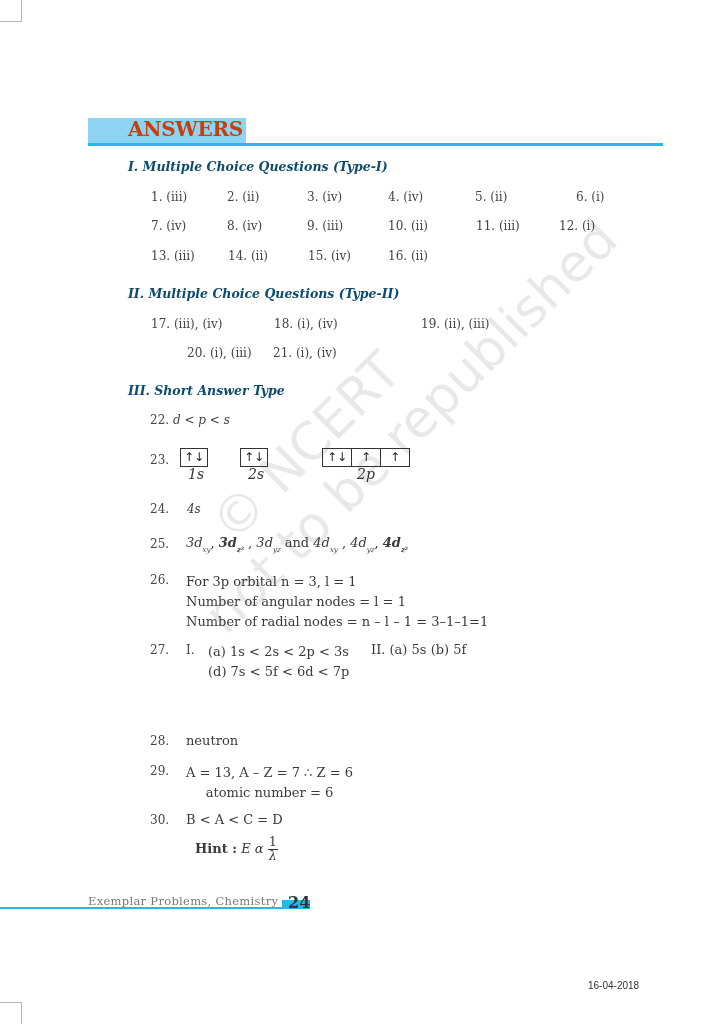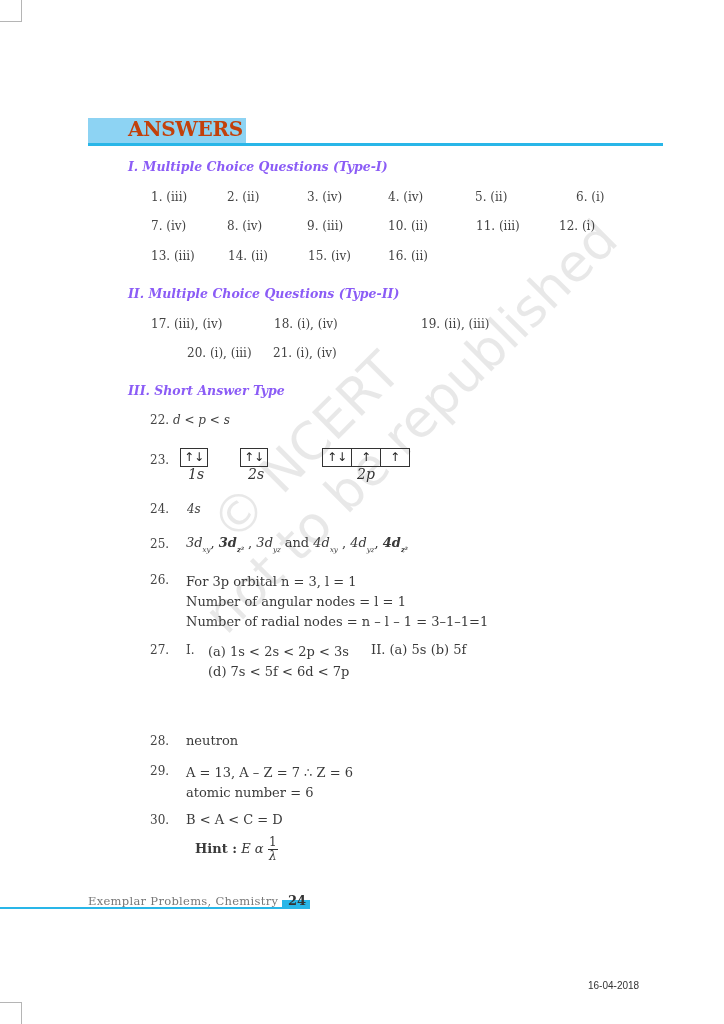--- a/index.html
+++ b/index.html
@@ -10,37 +10,37 @@
     font-size:12.5px;
   }
   .abs { position:absolute; }
   .crop-tl { left:0; top:0; width:21px; height:21px; border-right:1.5px solid #b5b5b5; border-bottom:1.5px solid #b5b5b5; }
   .crop-bl { left:0; top:1002px; width:21px; height:22px; border-right:1.5px solid #b5b5b5; border-top:1.5px solid #b5b5b5; }
 
   .title-band { left:88px; top:118px; width:158px; height:25px; background:#8dd3f3; }
   .title-text { left:128px; top:117px; font-family:"DejaVu Serif", serif; font-weight:bold; font-size:20px; color:#c2410c; letter-spacing:-0.3px; }
   .title-rule { left:88px; top:143px; width:575px; height:3px; background:#29b6e8; }
 
-  .sec-head { font-family:"DejaVu Serif", serif; font-style:italic; font-weight:bold; color:#8b5cf6; font-size:12.5px; }
+  .sec-head { font-family:"DejaVu Serif", serif; font-style:italic; font-weight:bold; color:#0c4a6e; font-size:12.5px; }
 
   .mcq { font-size:12px; color:#444; }
   .it { font-style:italic; }
   .row { white-space:nowrap; }
   .sub { font-size:7px; font-style:italic; vertical-align:-5px; }
   .b { font-weight:bold; }
 
   .orb { position:absolute; height:17px; border:1px solid #333; display:flex; }
   .orb .cell { width:26px; height:17px; border-right:1px solid #333; text-align:center; font-size:12px; line-height:17px; font-family:"DejaVu Sans", sans-serif; color:#222; }
   .orb .cell:last-child { border-right:none; }
   .orb-label { position:absolute; font-style:italic; font-size:14px; color:#333; }
 
   .footer-rule { left:0; top:907px; width:310px; height:2px; background:#29b6e8; }
   .footer-text { left:88px; top:894px; font-size:11.5px; color:#777; letter-spacing:0.3px; }
   .page-badge { left:282px; top:900px; width:28px; height:9px; background:#29b6e8; }
-  .page-num { left:288px; top:893px; font-size:13px; font-weight:bold; color:#333; }
+  .page-num { left:288px; top:893px; font-size:16px; font-weight:bold; color:#333; }
   .date { left:588px; top:980px; font-family:"Liberation Sans", sans-serif; font-size:10px; color:#333; }
 
   .watermark { left:150px; top:560px; transform:rotate(-45deg); transform-origin:left top; font-family:"DejaVu Sans", sans-serif; color:rgba(0,0,0,0.09); font-size:52px; line-height:60px; white-space:nowrap; }
   .frac { display:inline-flex; flex-direction:column; align-items:center; vertical-align:middle; font-size:12px; line-height:13px; }
   .frac .bar { width:10px; border-top:1px solid #333; }
 </style>
 </head>
 <body>
 
 <div class="abs crop-tl"></div>
@@ -142,21 +142,21 @@
 <div class="abs row" style="left:208px; top:642px; font-size:13px; line-height:20px;">
   <div>(a)  1s &lt; 2s &lt; 2p &lt; 3s</div>
   <div>(d) 7s &lt; 5f &lt; 6d &lt; 7p</div>
 </div>
 <div class="abs row" style="left:371px; top:642px; font-size:13px;">II.  (a) 5s   (b) 5f</div>
 
 <div class="abs mcq" style="left:150px; top:734px;">28.</div>
 <div class="abs" style="left:186px; top:733px; font-size:13px;">neutron</div>
 
 <div class="abs mcq" style="left:150px; top:764px;">29.</div>
-<div class="abs row" style="left:186px; top:763px; font-size:13px; line-height:20px;">
+<div class="abs row" style="left:186px; top:763px; font-size:13px; line-height:20px;text-align:center;">
   <div>A = 13,  A – Z = 7  ∴ Z = 6</div>
   <div>atomic number = 6</div>
 </div>
 
 <div class="abs mcq" style="left:150px; top:813px;">30.</div>
 <div class="abs" style="left:186px; top:812px; font-size:13px;">B &lt; A &lt; C = D</div>
 <div class="abs row" style="left:195px; top:836px; font-size:13px;">
   <span class="b">Hint :</span>
   <span class="it">E  α</span>
   <span class="frac">

